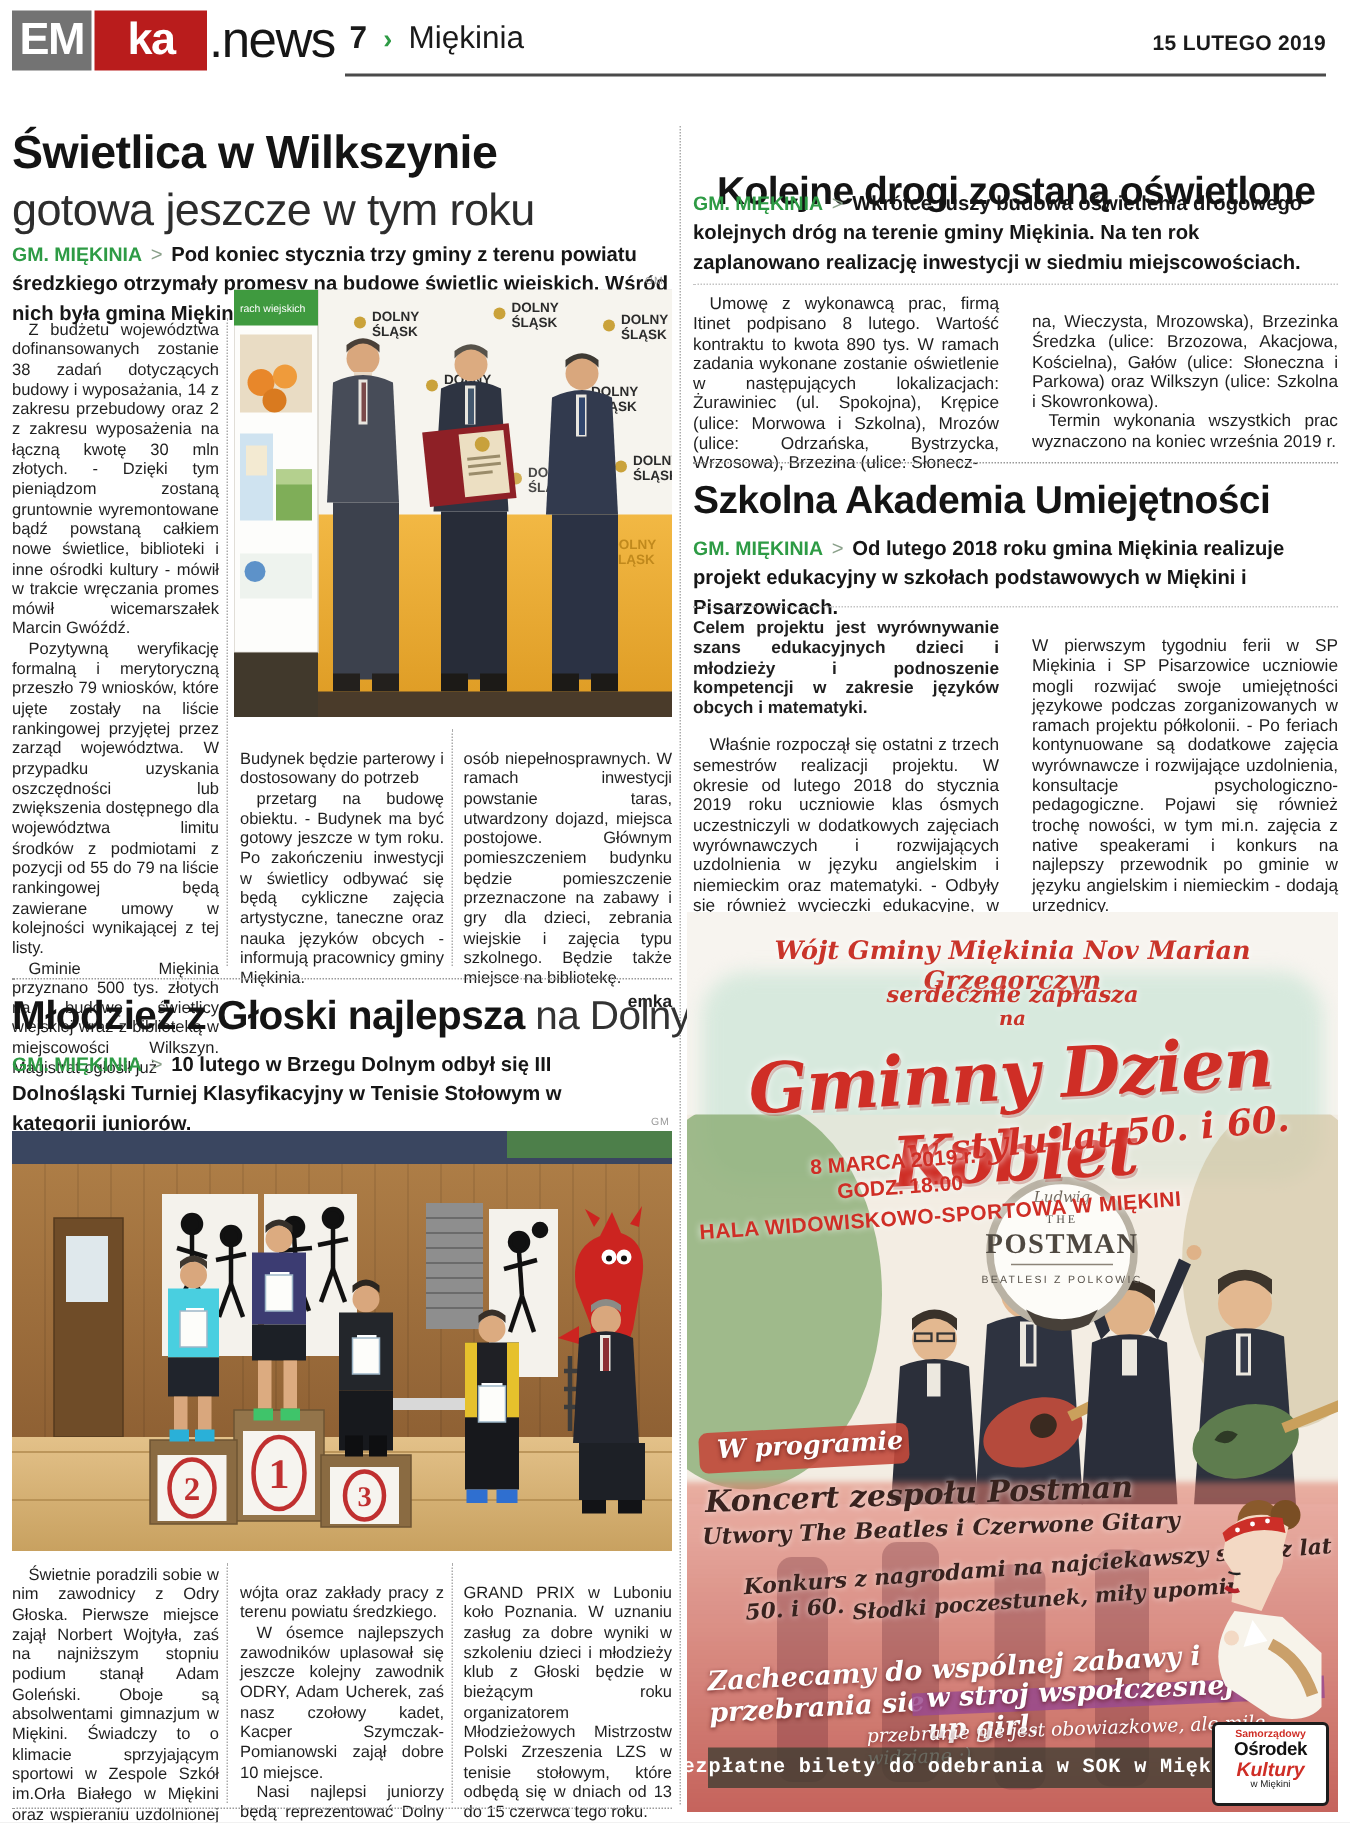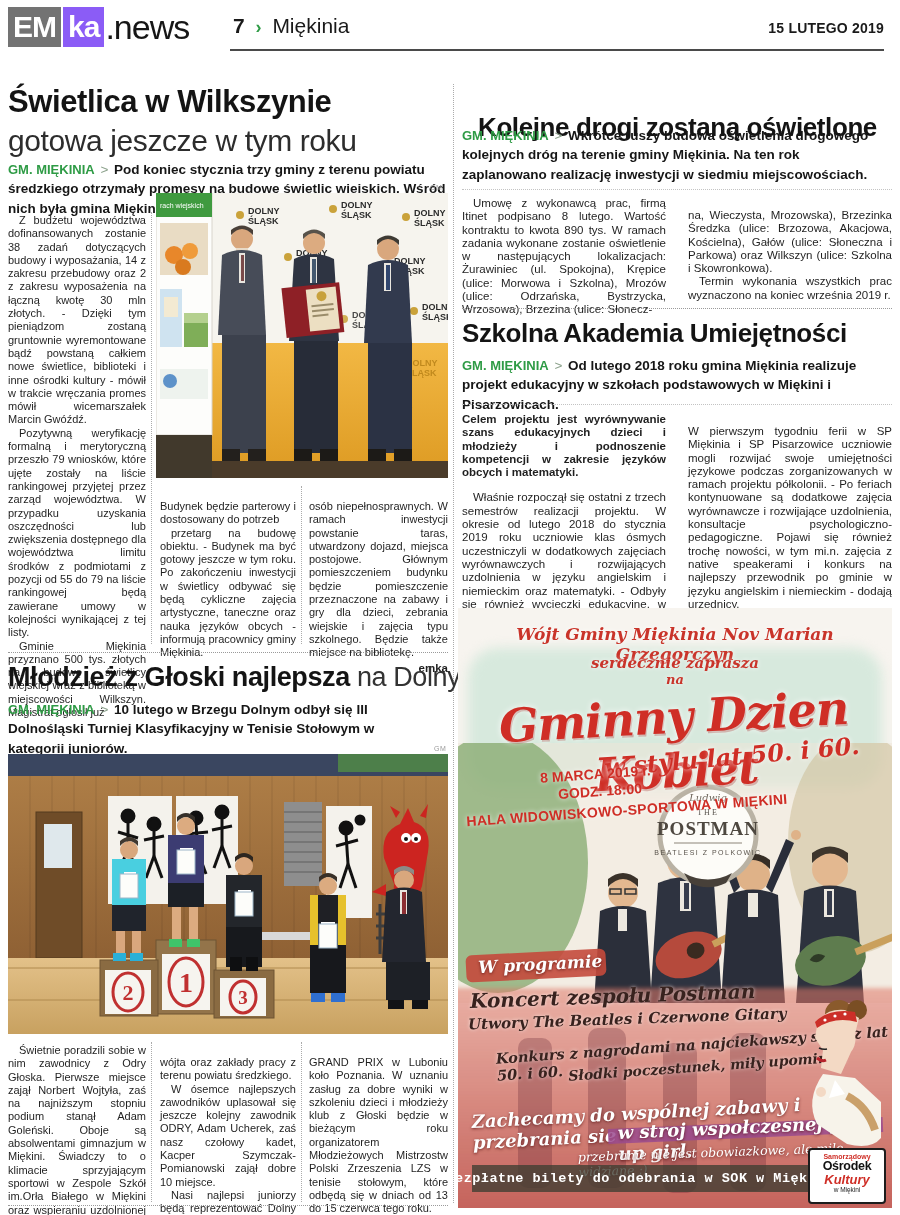--- a/index.html
+++ b/index.html
@@ -2,21 +2,21 @@
 <html><head>
 <meta charset="utf-8">
 <style>
   html,body{margin:0;padding:0;background:#e8e8e8;}
   .page{position:relative;width:900px;height:1215px;background:#fff;overflow:hidden;
         font-family:"Liberation Sans",sans-serif;color:#1e1e1e;}
   
   .masthead{position:absolute;left:0;top:0;width:900px;height:62px;}
   .logo{position:absolute;left:8px;top:7px;display:flex;align-items:center;}
   .logo .em{background:#737373;color:#fff;font-weight:800;font-size:30px;padding:3px 5px;letter-spacing:-1px;}
-  .logo .ka{background:#8b5cf6;color:#fff;font-weight:800;font-size:30px;padding:3px 5px;margin-left:2px;letter-spacing:-1px;}
+  .logo .ka{background:#b91c1c;color:#fff;font-weight:800;font-size:30px;padding:3px 22px;margin-left:2px;letter-spacing:-1px;}
   .logo .news{color:#161616;font-weight:300;font-size:34px;letter-spacing:-1px;margin-left:1px;}
   .page-label{position:absolute;left:233px;top:14px;font-size:21px;color:#1a1a1a;}
   .page-label .num{font-weight:800;}
   .page-label .chev{color:#2e9b45;font-weight:700;margin:0 5px;font-size:18px;}
   .masthead .date{position:absolute;right:16px;top:20px;font-size:14px;font-weight:800;letter-spacing:.2px;color:#1a1a1a;}
   .masthead .rule{position:absolute;left:230px;right:16px;top:49px;height:2px;background:#4a4a4a;}
   
   .hl{position:absolute;font-weight:700;color:#141414;letter-spacing:-.4px;}
   .hl .light{font-weight:300;color:#333;}
   .sub{position:absolute;font-weight:300;color:#2d2d2d;letter-spacing:-.4px;}

